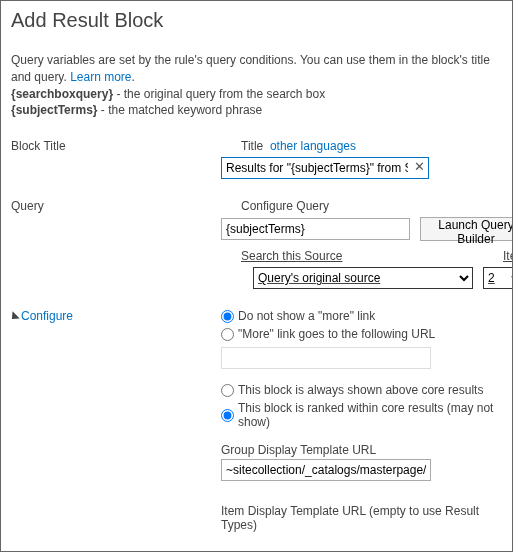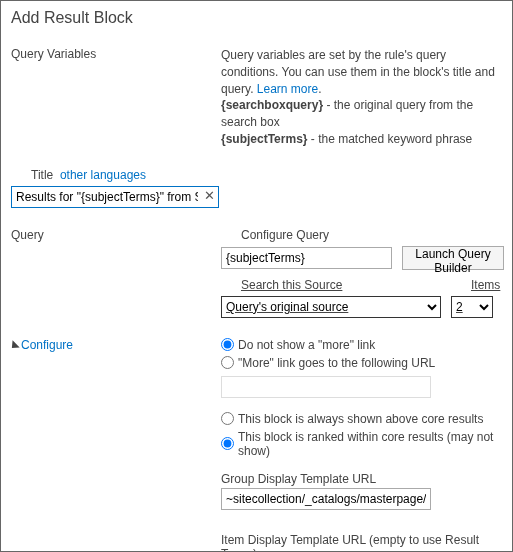--- a/index.html
+++ b/index.html
@@ -11,21 +11,21 @@
     background: #fff;
   }
   .page {
     width: 513px;
     height: 552px;
     border: 1px solid #666;
     padding: 8px 10px 0 10px;
     overflow: hidden;
   }
   .page-title {
-    font-size: 16px;
+    font-size: 20px;
     font-weight: 300;
     color: #444;
     margin: 0 0 20px 0;
   }
   .row {
     display: flex;
     margin-bottom: 20px;
     align-items: flex-start;
   }
   .left-col {
@@ -88,20 +88,21 @@
   }
   .sel-row { display: flex; gap: 10px; }
   .sel-col { display: flex; flex-direction: column; text-decoration: underline; }
   .select-source {
     width: 220px;
     height: 22px;
     border: 1px solid #333;
     font-size: 12px;
     font-family: inherit;
     background: #fff;
+    margin-left: 32px;
   }
   .select-items {
     width: 42px;
     height: 22px;
     border: 1px solid #333;
     font-size: 12px;
     font-family: inherit;
     background: #fff;
   }
   .collapse-caret {
@@ -146,29 +147,29 @@
     margin-top: 2px;
   }
 </style>
 </head>
 <body>
 
 <div class="page">
   <div class="page-title">Add Result Block</div>
 
   <div class="row">
-    <div class="left-col">Query Variables</div>
     <div class="right-col desc">
       <span>Query variables are set by the rule's query conditions. You can use them in the block's title and query. </span><span class="link">Learn more</span><span>.</span><br>
       <span class="bold">{searchboxquery}</span><span> - the original query from the search box</span><br>
       <span class="bold">{subjectTerms}</span><span> - the matched keyword phrase</span>
     </div>
   </div>
 
   <div class="row">
+    <div class="left-col">Block Title</div>
     <div class="right-col">
       <div class="label-row">
         <span>Title</span>&nbsp;&nbsp;<span class="link">other languages</span>
       </div>
       <div class="title-input-wrap">
         <input type="text" class="title-input" value="Results for &quot;{subjectTerms}&quot; from SharePoint" style="">
         <span class="clear-x">✕</span>
       </div>
     </div>
   </div>

